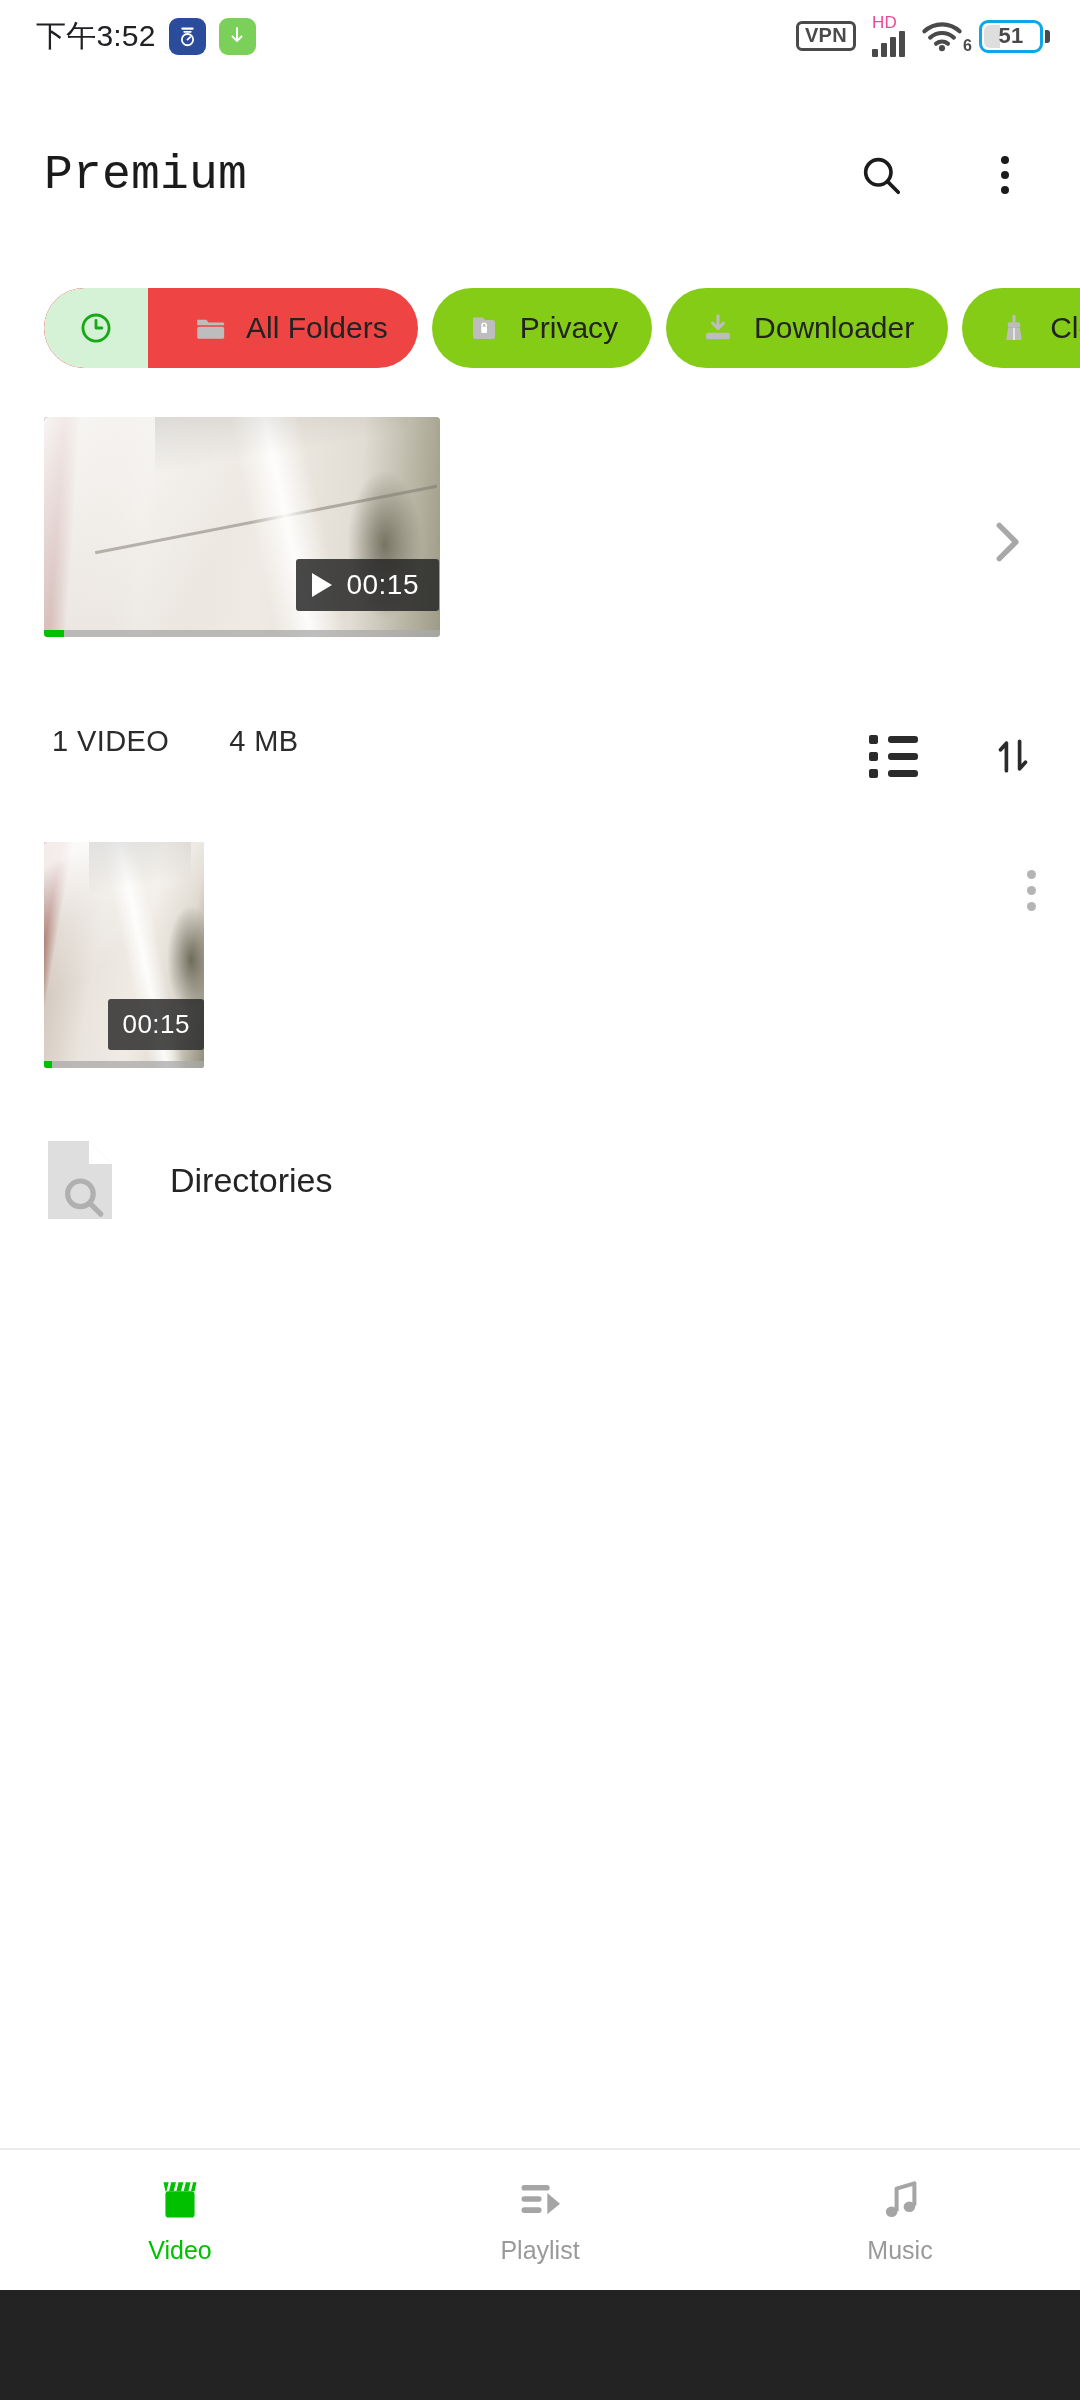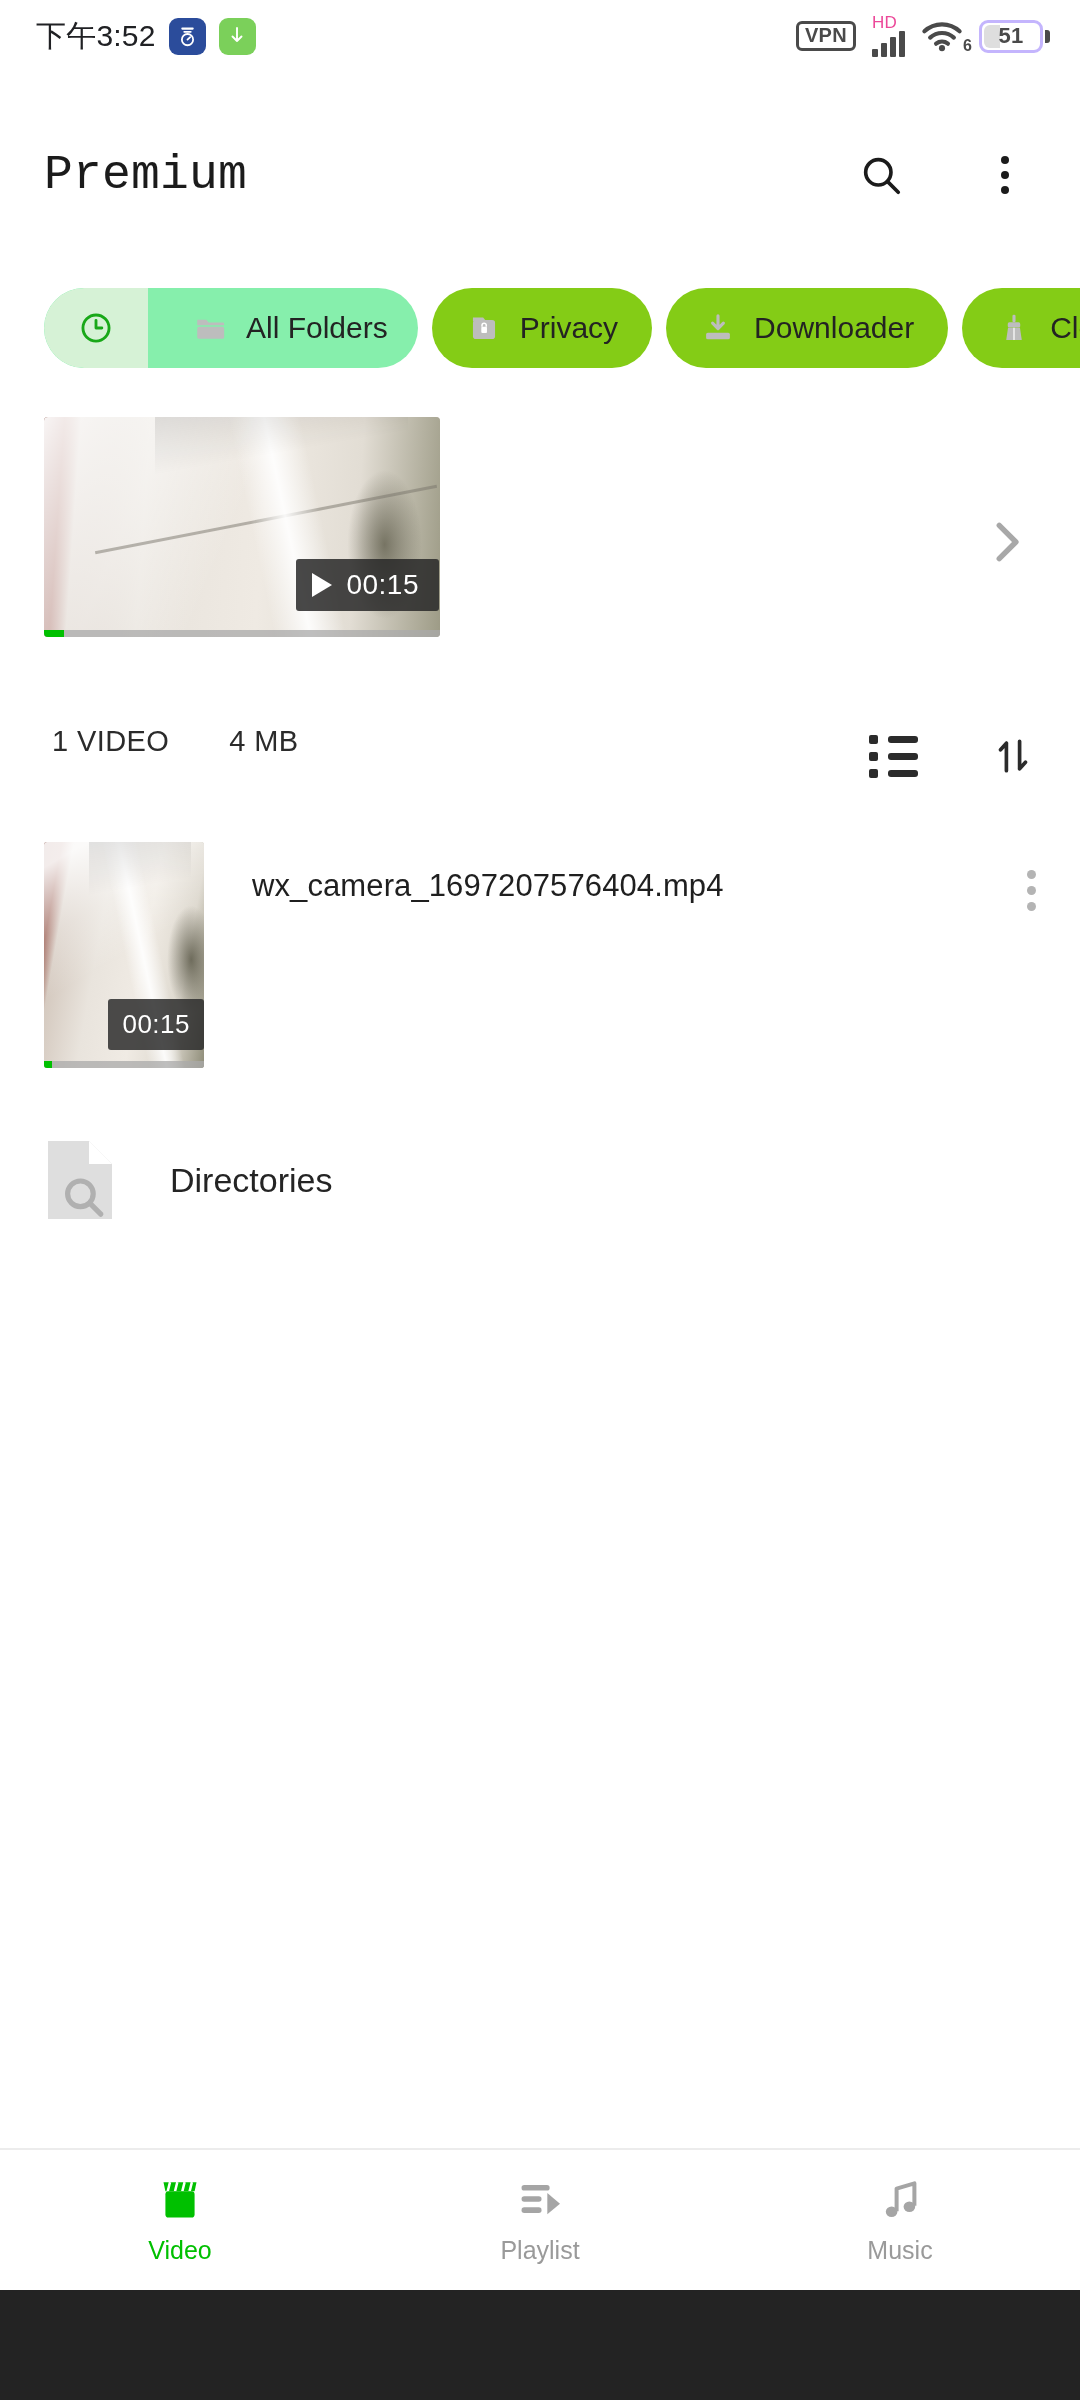--- a/index.html
+++ b/index.html
@@ -36,21 +36,21 @@
   .bars i:nth-child(1) { height: 8px; }
   .bars i:nth-child(2) { height: 14px; }
   .bars i:nth-child(3) { height: 20px; }
   .bars i:nth-child(4) { height: 26px; }
   .wifi-wrap { position: relative; display: flex; align-items: center; }
   .wifi-sub { position: absolute; right: -9px; bottom: -3px; font-size: 16px; color: #4a4a4a; font-weight: 600; }
   .battery {
     display: flex; align-items: center;
   }
   .batt-body {
-    width: 64px; height: 33px; border: 3px solid #c4b5fd; border-radius: 9px;
+    width: 64px; height: 33px; border: 3px solid #0ea5e9; border-radius: 9px;
     display: flex; align-items: center; justify-content: center; position: relative;
   }
   .batt-fill { position: absolute; left: 2px; top: 2px; bottom: 2px; width: 16px; background: #dedede; border-radius: 6px 0 0 6px; }
   .batt-num { font-size: 22px; font-weight: 700; color: #4a4a4a; position: relative; z-index: 2; letter-spacing: .3px; }
   .batt-tip { width: 5px; height: 13px; background: #4a4a4a; border-radius: 0 3px 3px 0; margin-left: 2px; }
 
   
   .app-bar {
     position: absolute; top: 120px; left: 0; width: 1080px; height: 110px;
     display: flex; align-items: center; padding: 0 44px 0 44px;
@@ -65,21 +65,21 @@
   .chip-row {
     position: absolute; top: 283px; left: 0; width: 1080px; height: 90px;
     display: flex; align-items: center; gap: 14px; padding-left: 44px;
     overflow: hidden; white-space: nowrap;
   }
   .chip {
     height: 80px; border-radius: 40px; background: #84cc16;
     display: flex; align-items: center; gap: 18px; padding: 0 34px;
     font-size: 30px; color: #232323; flex: 0 0 auto;
   }
-  .chip.combo { padding: 0; background: #86efac; overflow: hidden; }
+  .chip.combo { padding: 0; background: #ef4444; overflow: hidden; }
   .chip-seg-active {
     height: 80px; background: #d6f2d6; display: flex; align-items: center;
     justify-content: center; padding: 0 34px; border-radius: 40px 0 0 40px;
   }
   .chip-seg-rest { display: flex; align-items: center; gap: 18px; padding: 0 30px 0 26px; height: 80px; }
   .chip-icon { width: 36px; height: 36px; display: flex; align-items: center; justify-content: center; flex: 0 0 auto; }
 
   
   .hero {
     position: absolute; top: 417px; left: 44px;
@@ -360,21 +360,20 @@
   </div>
 
   <div class="file-row">
     <div class="row-thumb">
       <div class="row-img"></div>
       <div class="row-badge">00:15</div>
       <div class="progress-track">
         <div class="progress-fill"></div>
       </div>
     </div>
-    <div class="file-name">wx_camera_1697207576404.mp4</div>
     <div class="row-kebab">
       <span></span>
         <span></span>
         <span></span>
     </div>
   </div>
 
   <div class="dir-row">
     <div class="dir-icon">
       <svg width="72" height="86" viewBox="0 0 36 43">

